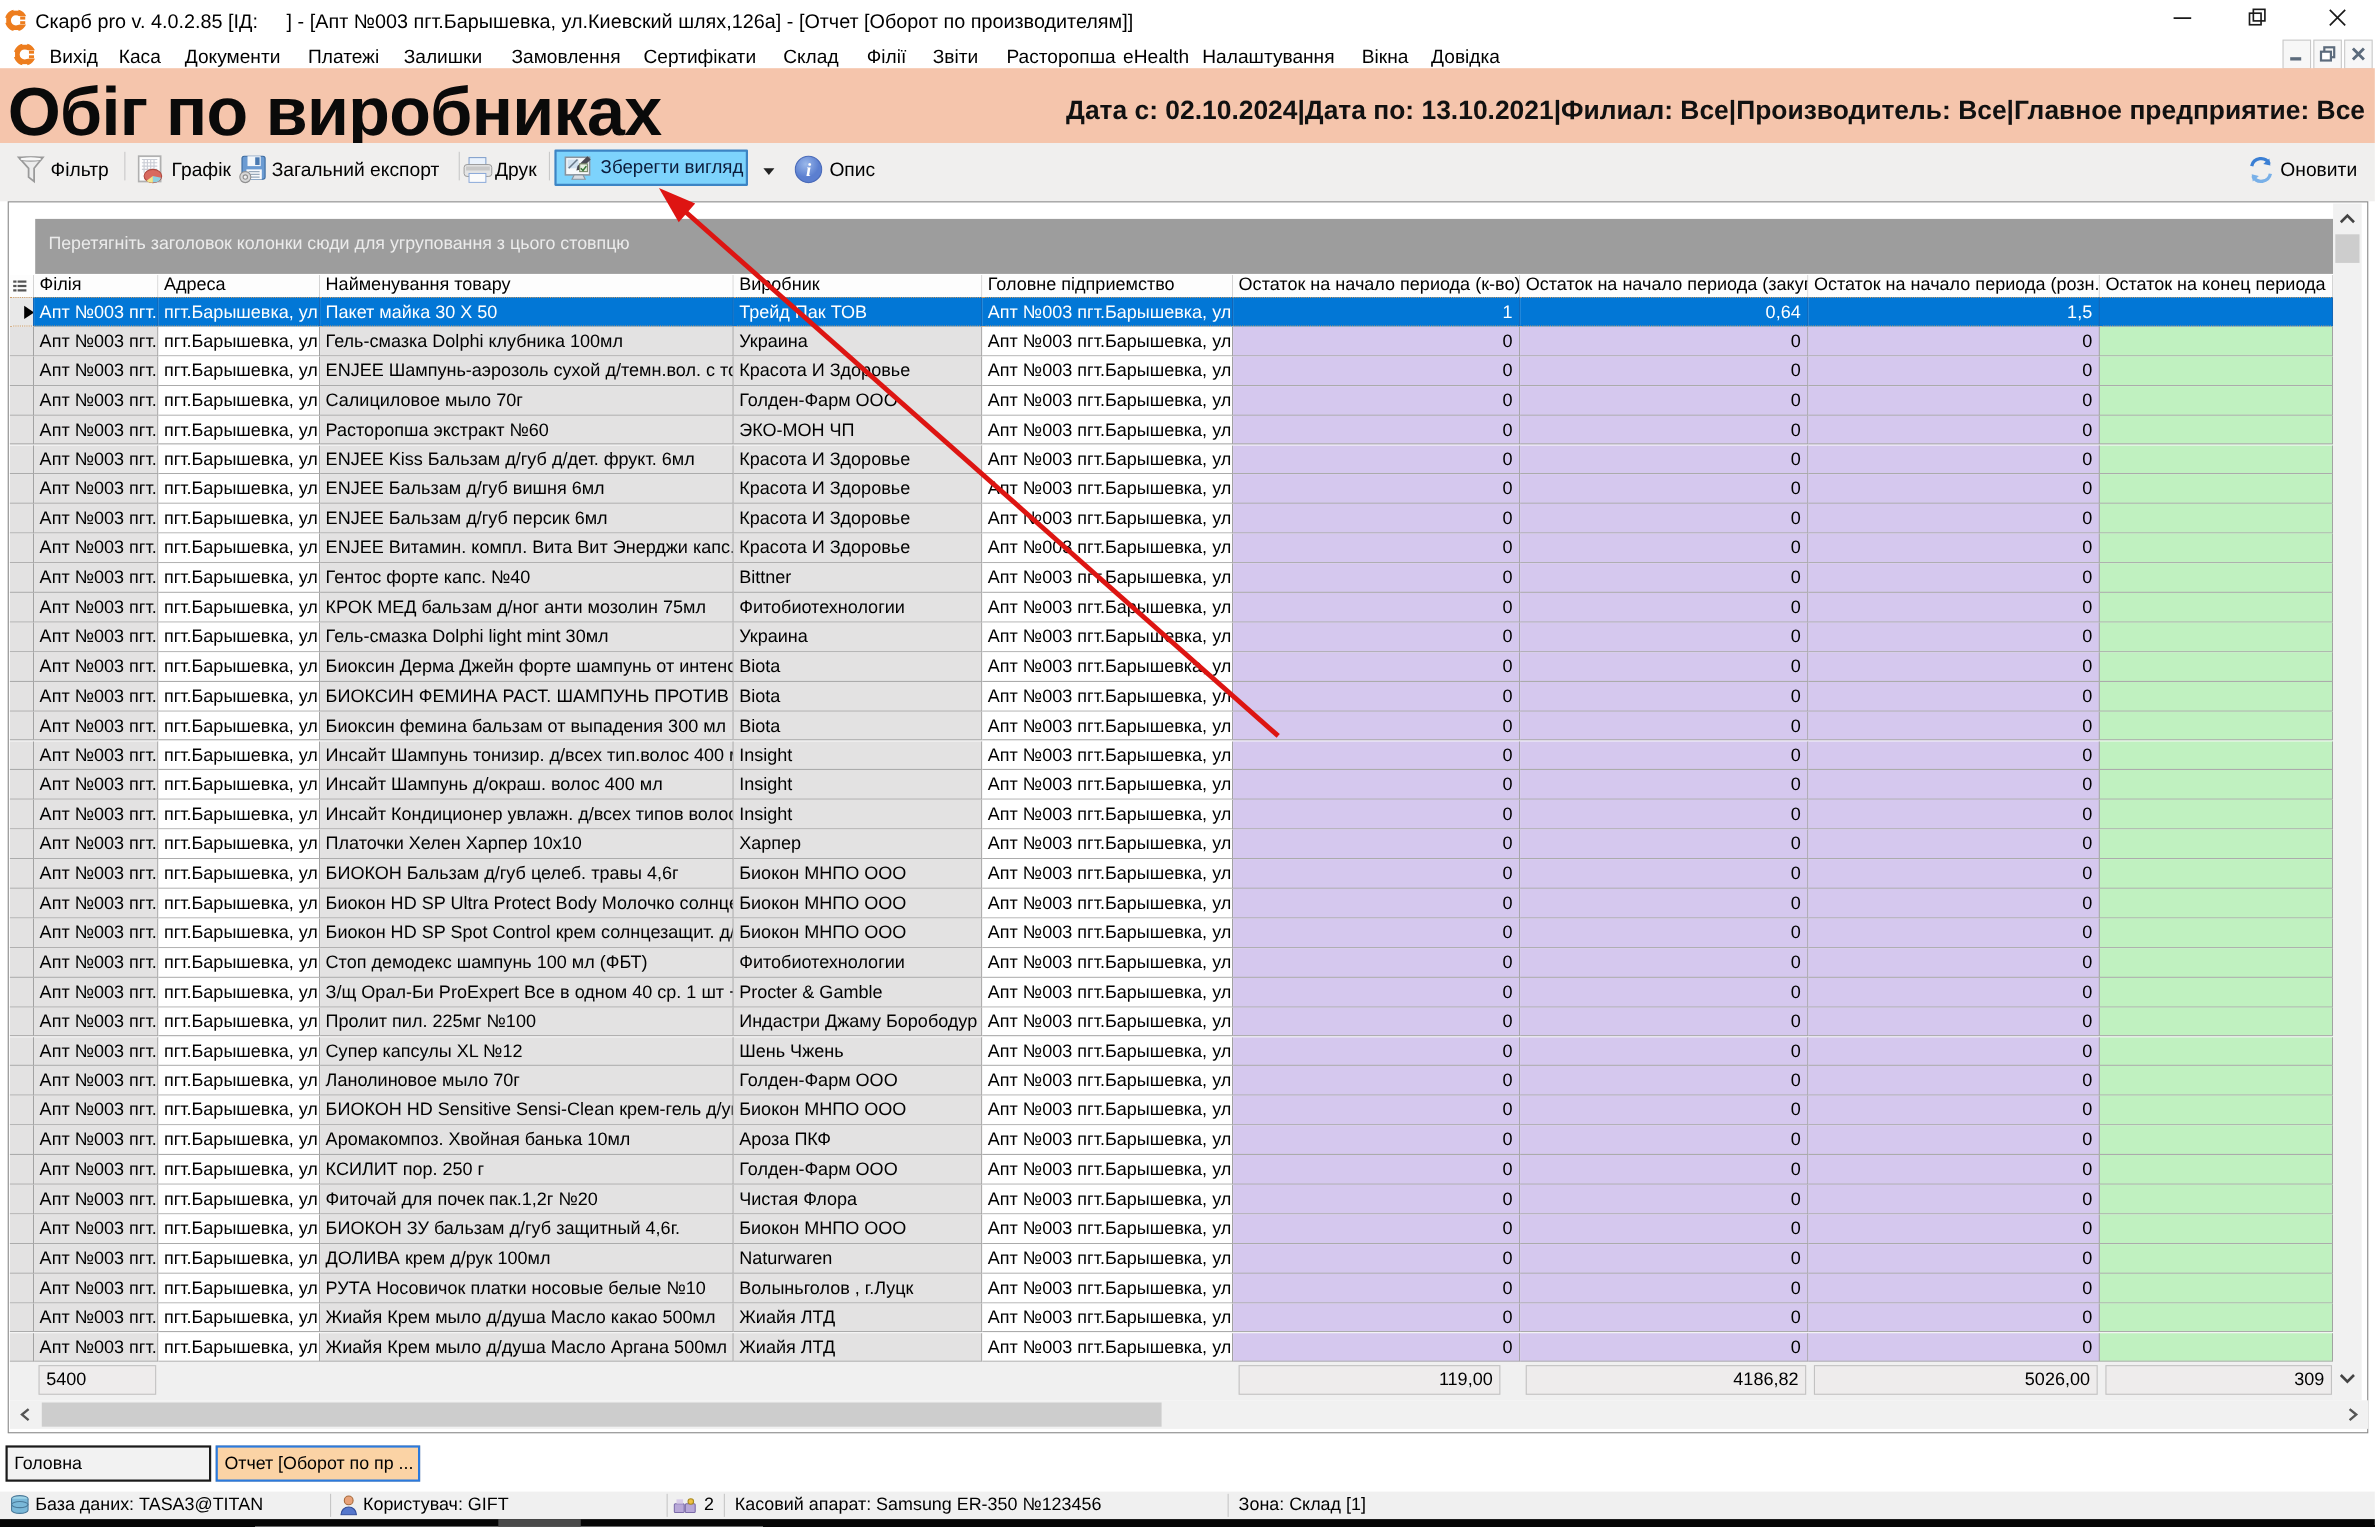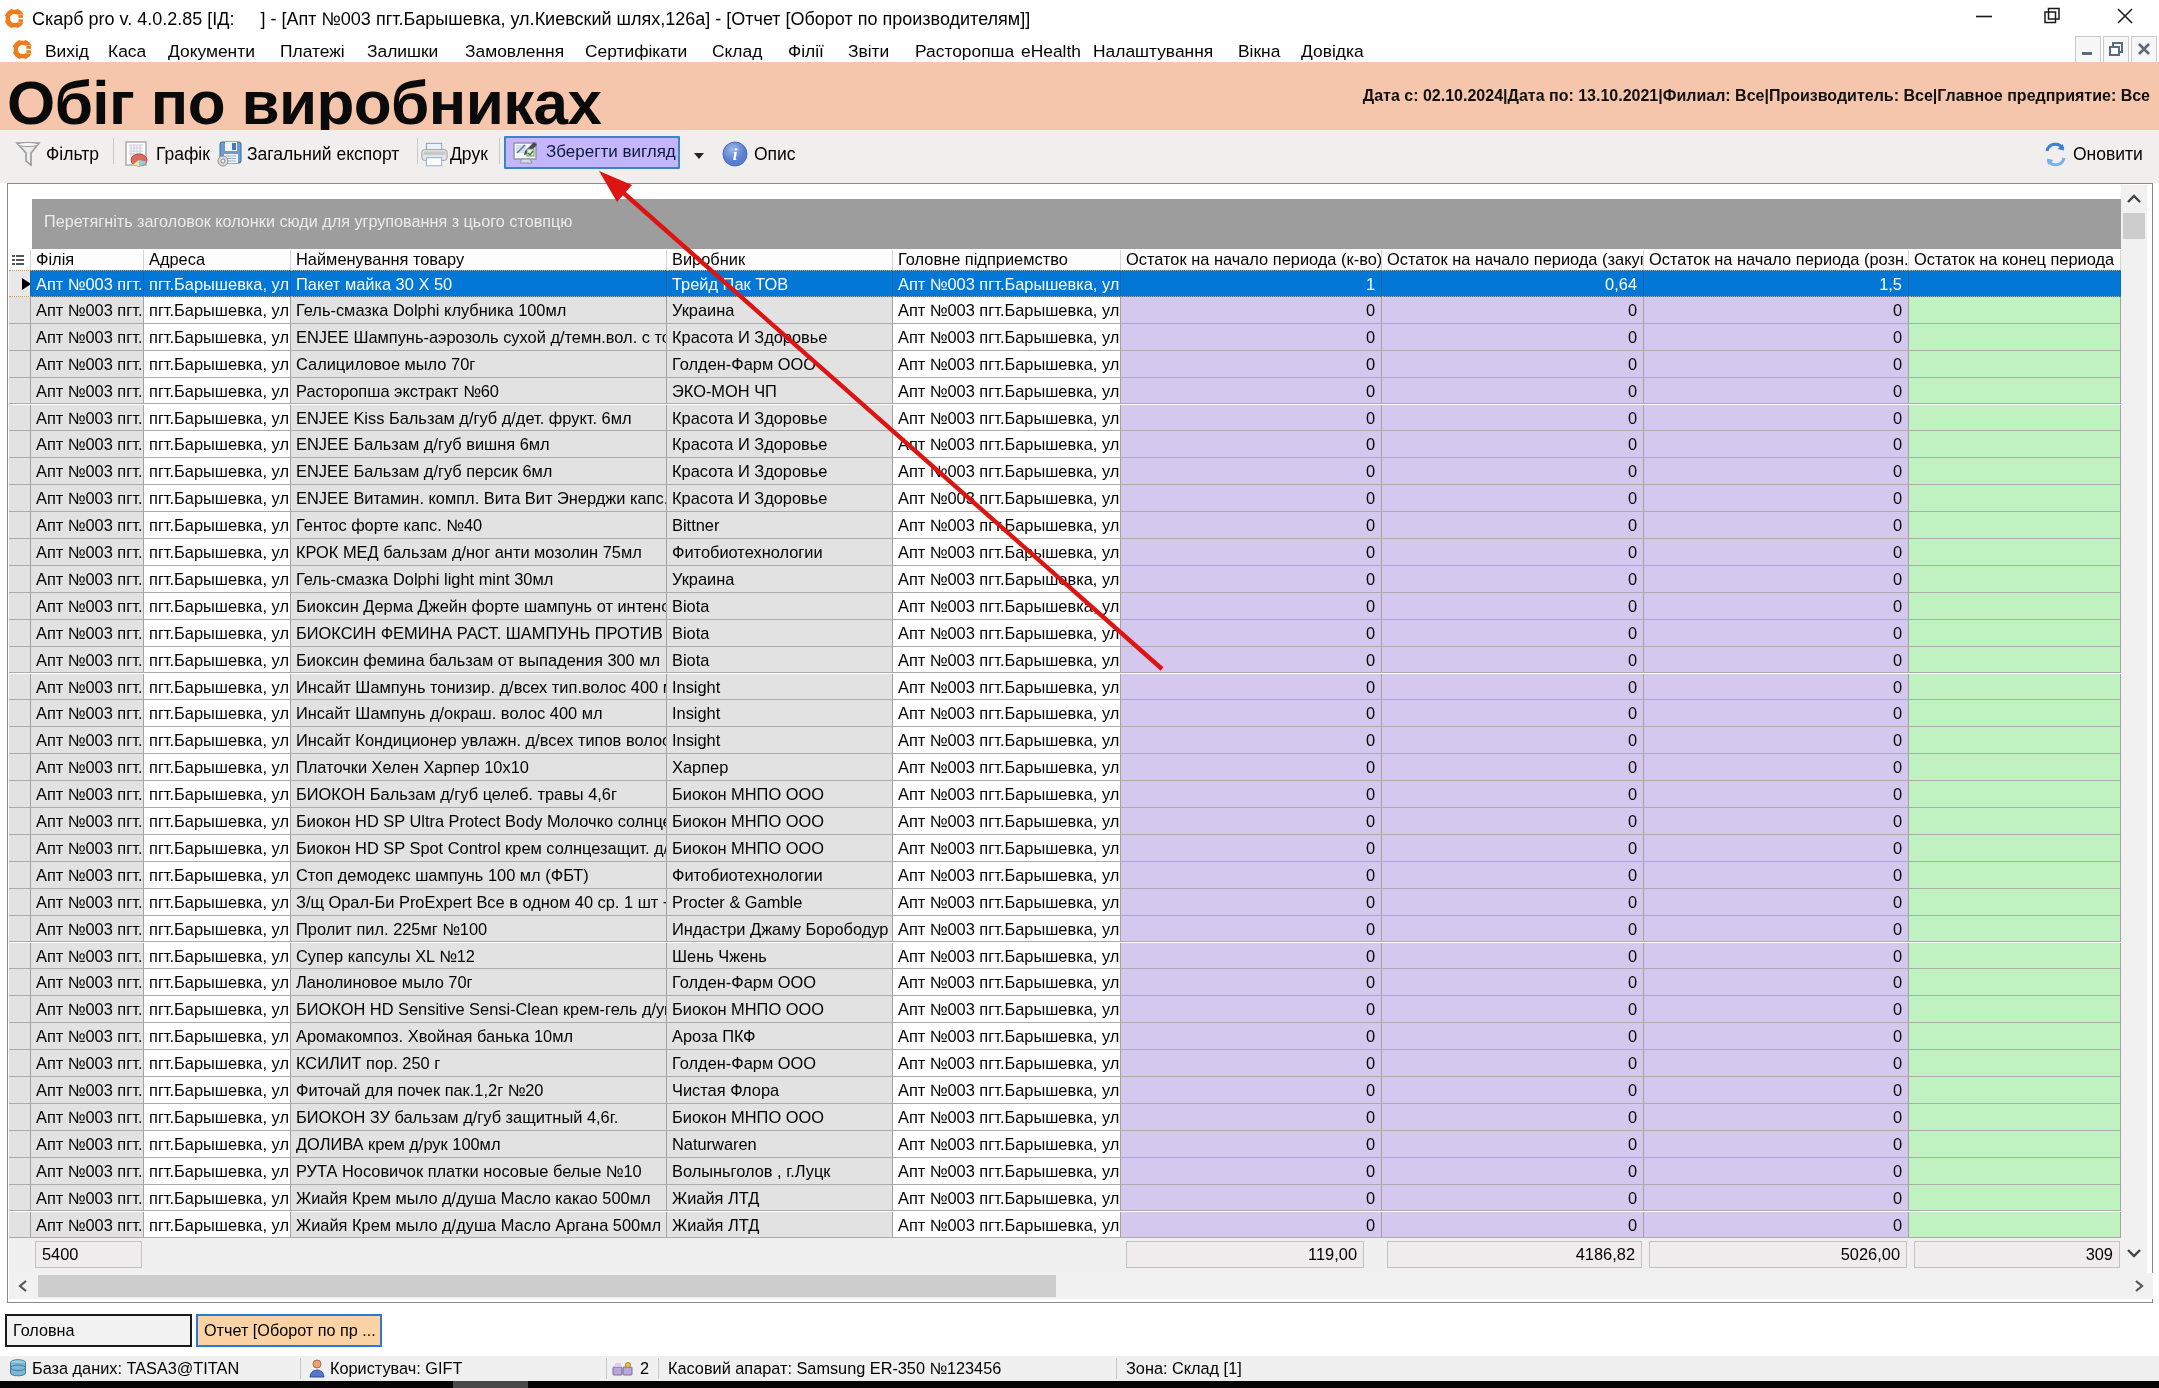--- a/index.html
+++ b/index.html
@@ -7,26 +7,26 @@
 #titlebar{position:absolute;left:0;top:0;width:2159px;height:35px;background:#fff}
 #titletext{position:absolute;left:32px;top:9px;font-size:18px;color:#000;white-space:nowrap}
 
 #menubar{position:absolute;left:0;top:35px;width:2159px;height:27px;background:#fff}
 .mi{position:absolute;top:6px;font-size:17.4px;color:#000}
 
 .mdib{position:absolute;top:1px;width:26px;height:27px;background:#f7f7f7;border:1px solid #c9c9c9}
 
 #oband{position:absolute;left:0;top:62px;width:2159px;height:68px;background:#f5c5ac}
 #btitle{position:absolute;left:7px;top:5px;font-size:62px;font-weight:700;color:#0a0a0a;letter-spacing:-.6px}
-#odate{position:absolute;right:9px;top:25px;font-size:16px;font-weight:700;color:#111}
+#odate{position:absolute;right:9px;top:25px;font-size:24px;font-weight:700;color:#111}
 
 #toolbar{position:absolute;left:0;top:130px;width:2159px;height:53px;background:#f0efee}
 .tbtxt{position:absolute;top:14px;font-size:17.5px;color:#000}
 .tsep{position:absolute;top:8px;width:1px;height:26px;background:#c9c9c9}
-#savebtn{position:absolute;left:504px;top:6px;width:176px;height:33px;background:#c4b5fd;border:2px solid #3c84c4;border-radius:1px}
+#savebtn{position:absolute;left:504px;top:6px;width:176px;height:33px;background:#7dd3fc;border:2px solid #3c84c4;border-radius:1px}
 
 #tbl{position:absolute;left:7px;top:183px;width:2146px;height:1120px;background:#fff;border:1px solid #898989}
 #gband{position:absolute;left:24px;top:15px;width:2089px;height:50px;background:#9d9d9d}
 #gband span{position:absolute;left:12px;top:13px;font-size:16.2px;color:#ebebeb}
 #hrow{position:absolute;left:1px;top:66px;height:20px}
 .h{position:absolute;top:0;height:20px;font-size:16.4px;color:#000;background:#fdfdfd;border-right:1px solid #d4d4d4;padding:0 0 14px 5px;white-space:nowrap;overflow:hidden;line-height:19px}
 .r{position:absolute;left:1px;height:26.9px;width:2112px;white-space:nowrap;font-size:16.4px}
 .c{position:absolute;top:0;height:100%;line-height:26px;overflow:hidden;border-right:1px solid #a2a2a2;border-bottom:1px solid #ababab;padding-left:5px;white-space:nowrap}
 .cg{background:#e3e2e2}
 .cw{background:#fff}

